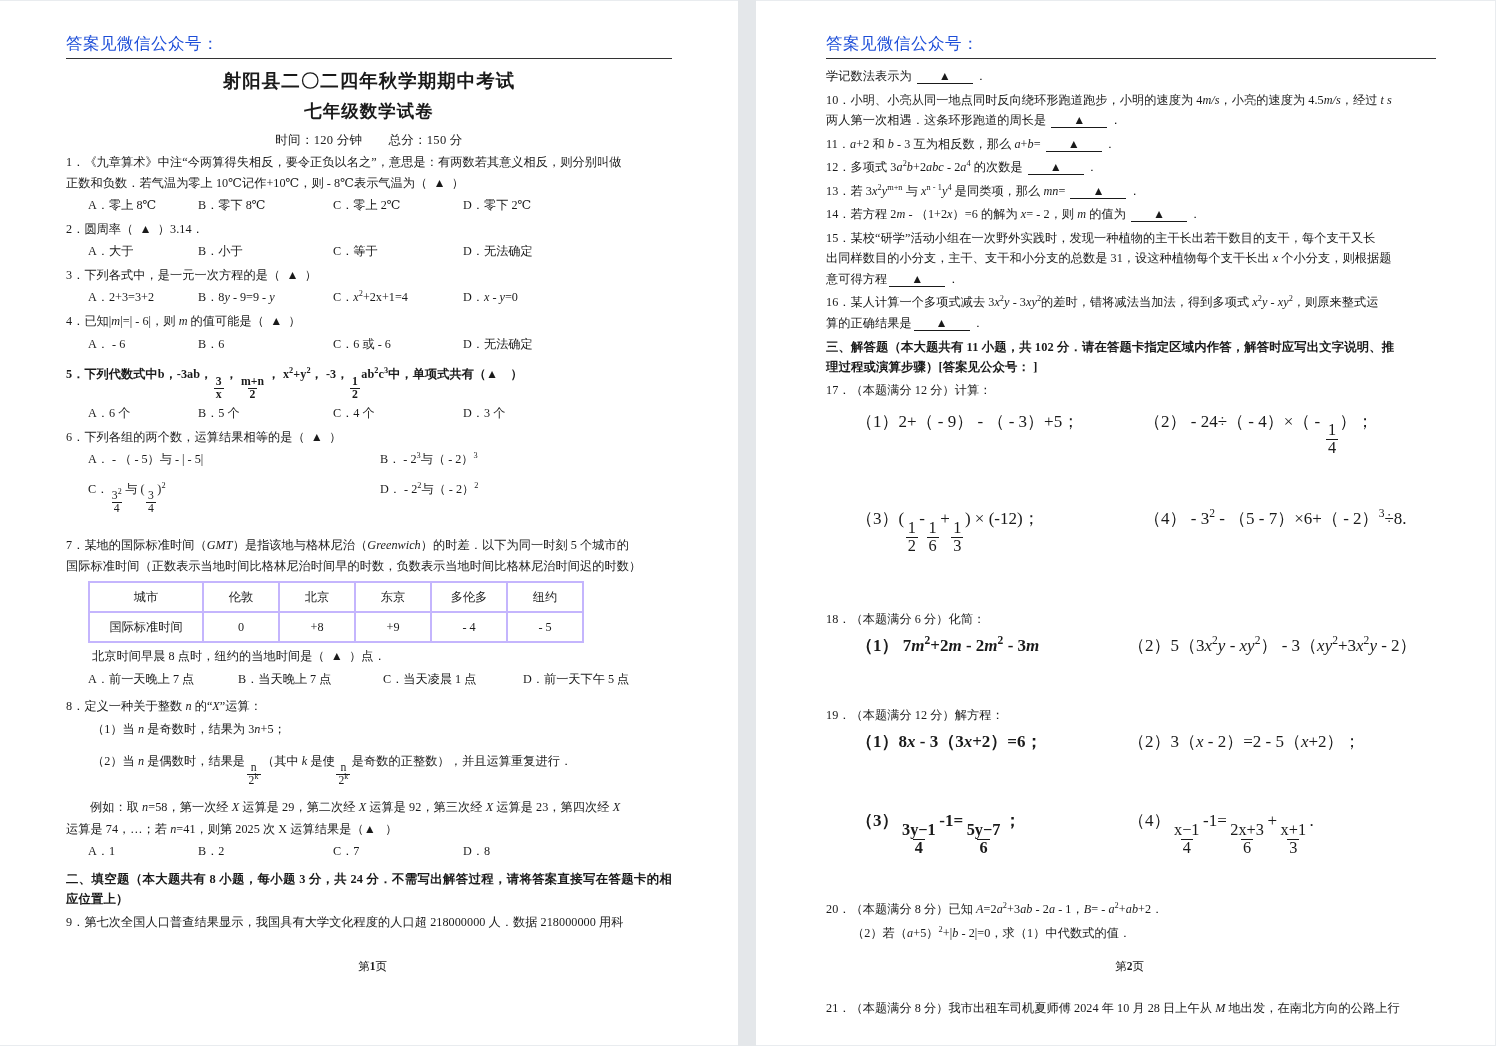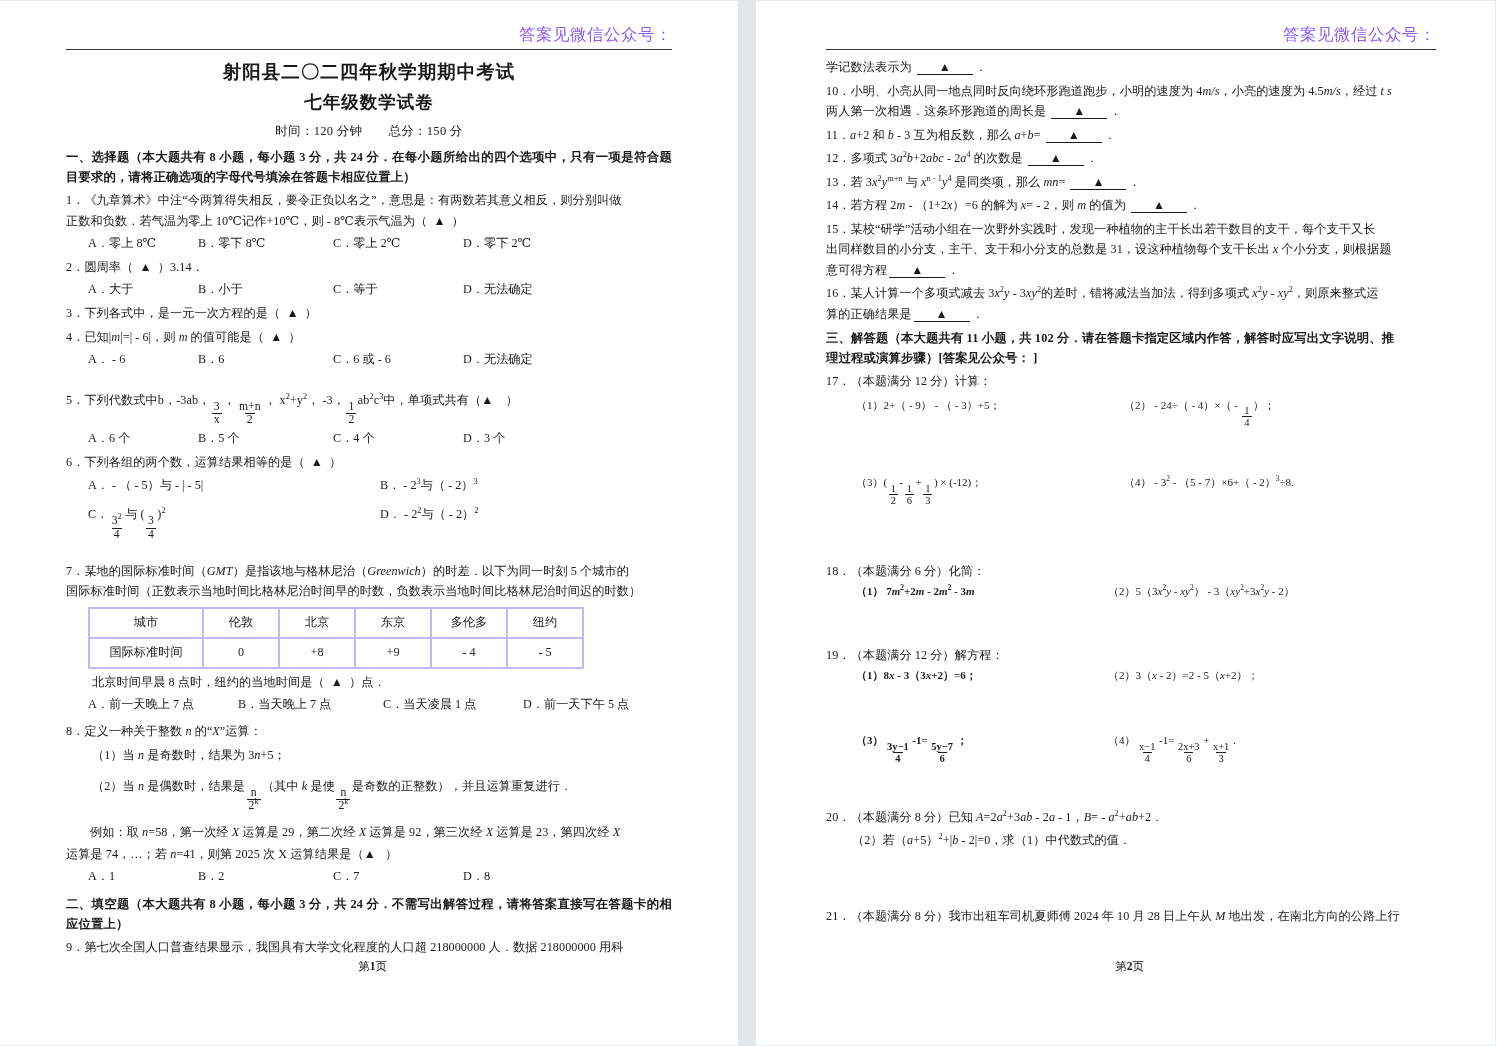--- a/index.html
+++ b/index.html
@@ -29,25 +29,25 @@
   }
   .page-left  { width: 738px; height: 1046px; padding: 0 66px; }
   .gutter     { width: 18px; height: 1046px; background: #e4e7ea; flex: 0 0 18px; }
   .page-right { width: 740px; height: 1046px; padding: 0 60px 0 70px; }
 
   .edge-top    { position:absolute; left:0; right:0; top:0;    height:1px; background:#e9ecef; }
   .edge-bottom { position:absolute; left:0; right:0; bottom:0; height:1px; background:#e9ecef; }
   .edge-right  { position:absolute; top:0; bottom:0; right:0;  width:1px;  background:#e9ecef; }
 
   .wechat-head {
-    text-align: right;
+    text-align: left;
     font-size: 16.5px;
-    padding-top: 24px;
+    padding-top: 33px;
     letter-spacing: 0.5px;
-    color: #8b5cf6;
+    color: #1d4ed8;
   }
   .head-rule {
     border: 0;
     border-top: 1px solid #333;
     margin: 3px 0 0 0;
   }
   .doc-title {
     text-align: center;
     font-weight: bold;
     font-size: 18.5px;
@@ -150,23 +150,24 @@
     left: 7px;
     right: 0;
     text-align: center;
     font-size: 11.5px;
     bottom: 72px;
   }
   .pagefoot b { font-weight: bold; }
 
   .two-col {
     display: flex;
-    font-size: 11px;
+    font-size: 17px;
     padding-left: 30px;
     line-height: 1.9;
+    gap: 20px;
   }
   .two-col > span:first-child { width: 268px; flex: 0 0 268px; }
   .two-col.c2 > span:first-child { width: 252px; flex: 0 0 252px; font-weight: bold; }
 </style>
 </head>
 <body>
 
 <div class="viewer">
 
   <div class="page page-left">
@@ -175,21 +176,20 @@
 
     <div class="wechat-head">答案见微信公众号：</div>
     <hr class="head-rule">
 
     <div class="doc-title">射阳县二〇二四年秋学期期中考试</div>
     <div class="doc-subtitle">七年级数学试卷</div>
     <div class="doc-meta">
       <span>时间：120 分钟</span><span class="gap"></span><span>总分：150 分</span>
     </div>
 
-    <div class="section-head">一、选择题（本大题共有 8 小题，每小题 3 分，共 24 分．在每小题所给出的四个选项中，只有一项是符合题目要求的，请将正确选项的字母代号填涂在答题卡相应位置上）</div>
 
     <div class="q">
       <span>1．《九章算术》中注“今两算得失相反，要令正负以名之”，意思是：有两数若其意义相反，则分别叫做</span><br>
       <span>正数和负数．若气温为零上 10℃记作+10℃，则 - 8℃表示气温为（</span>&nbsp; ▲ &nbsp;<span>）</span>
     </div>
     <div class="opts four">
       <span>A．零上 8℃</span>
       <span>B．零下 8℃</span>
       <span>C．零上 2℃</span>
       <span>D．零下 2℃</span>
@@ -201,32 +201,38 @@
     <div class="opts four">
       <span>A．大于</span>
       <span>B．小于</span>
       <span>C．等于</span>
       <span>D．无法确定</span>
     </div>
 
     <div class="q">
       <span>3．下列各式中，是一元一次方程的是（</span>&nbsp; ▲ &nbsp;<span>）</span>
     </div>
+    <div class="opts four">
+      <span>A．2+3=3+2</span>
+      <span><span>B．8</span><i>y</i><span> - 9=9 - </span><i>y</i></span>
+      <span>C．<i>x</i><sup>2</sup><span>+2x+1=4</span></span>
+      <span><span>D．</span><i>x</i><span> - </span><i>y</i><span>=0</span></span>
+    </div>
 
     <div class="q">
       <span>4．已知|</span><i>m</i><span>|=| - 6|，则 </span><i>m</i><span> 的值可能是（</span>&nbsp; ▲ &nbsp;<span>）</span>
     </div>
     <div class="opts four">
       <span>A． - 6</span>
       <span>B．6</span>
       <span>C．6 或 - 6</span>
       <span>D．无法确定</span>
     </div>
 
-    <div class="q" style="line-height:2.3;margin-top:16px;">
+    <div class="q" style="line-height:2.3;margin-top:6px;font-weight:bold;">
       <span>5．下列代数式中b，-3ab，</span><span class="frac">
           <span class="num">3</span>
           <span class="den">x</span>
         </span>，<span class="frac">
           <span class="num">m+n</span>
           <span class="den">2</span>
         </span><span>，  x</span><sup>2</sup><span>+y</span><sup>2</sup><span>，  -3，</span><span class="frac">
           <span class="num">1</span>
           <span class="den">2</span>
         </span><span>ab</span><sup>2</sup><span>c</span><sup>3</sup><span>中，单项式共有（▲</span>&nbsp;&nbsp;&nbsp;&nbsp;<span>）</span>

